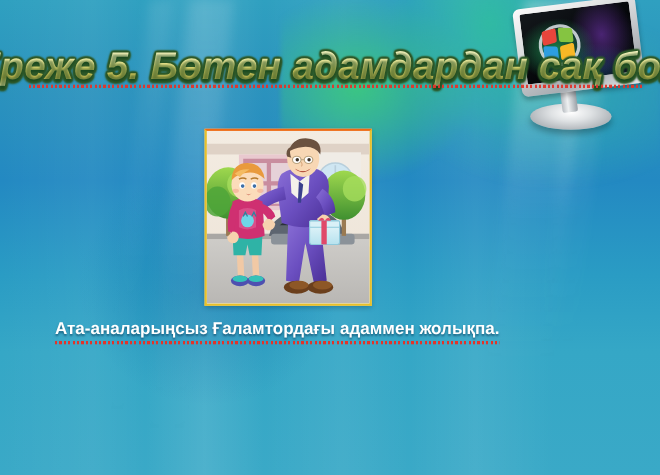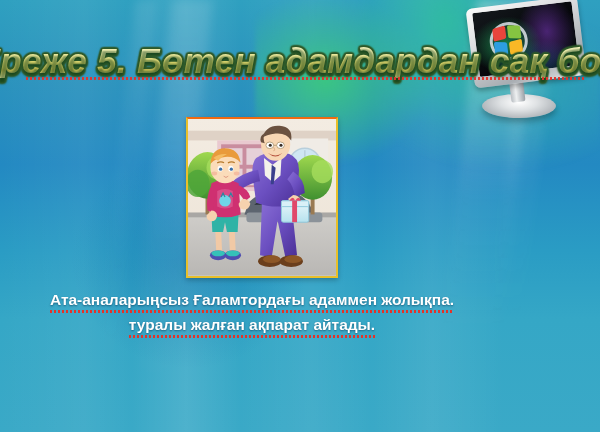--- a/index.html
+++ b/index.html
@@ -293,16 +293,15 @@
       <path d="M30 45 q4 -2 7 0" stroke="#b77a2c" stroke-width="1.3" fill="none"></path>
       <path d="M41 45 q4 -2 7 0" stroke="#b77a2c" stroke-width="1.3" fill="none"></path>
       <path d="M36 58 q3 3 6 0 q-3 4 -6 0 z" fill="#c4594a"></path>
       <ellipse cx="27" cy="56" rx="3" ry="2" fill="#f2a98f" opacity=".6"></ellipse>
       <ellipse cx="50" cy="56" rx="3" ry="2" fill="#f2a98f" opacity=".6"></ellipse>
     </svg>
   </div>
 
   <div class="body-text">
     <div><span class="body-line">Ата-аналарыңсыз Ғаламтордағы адаммен жолықпа.</span></div>
-    <div><span class="body-line">туралы жалған ақпарат айтады.</span></div>
   </div>
 
 </div>
 
 </body></html>

